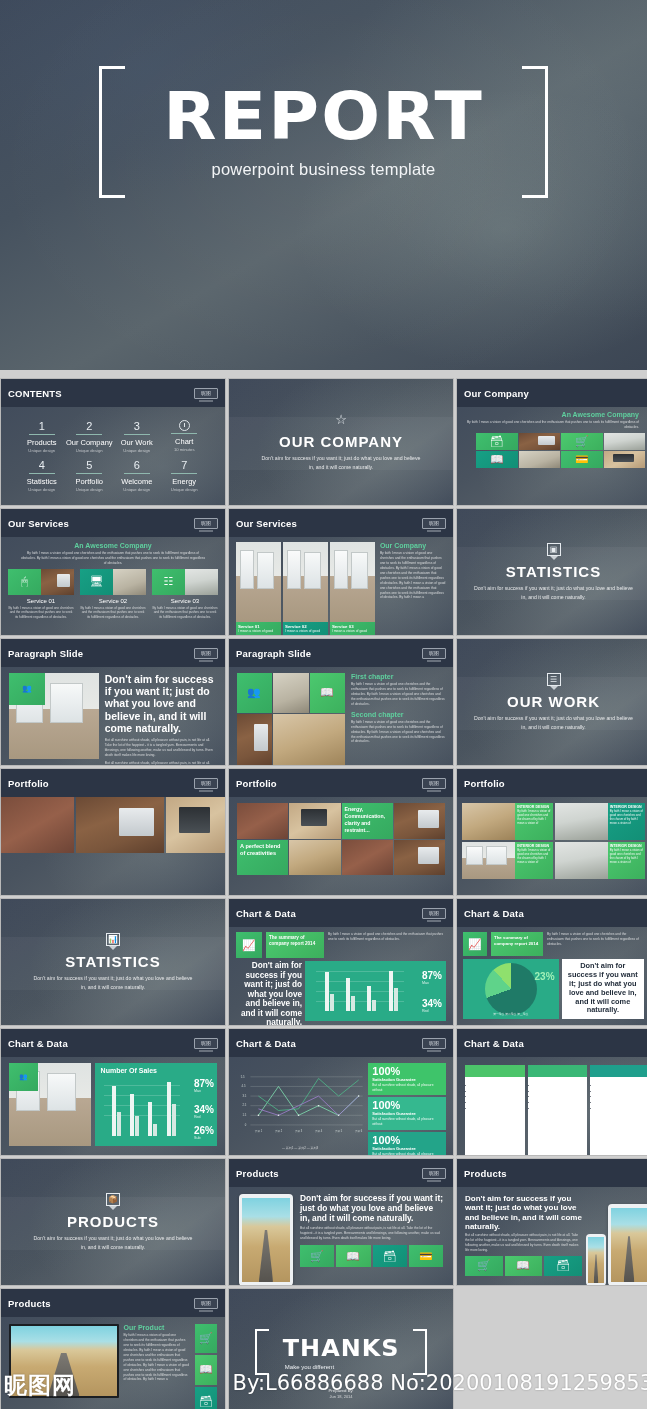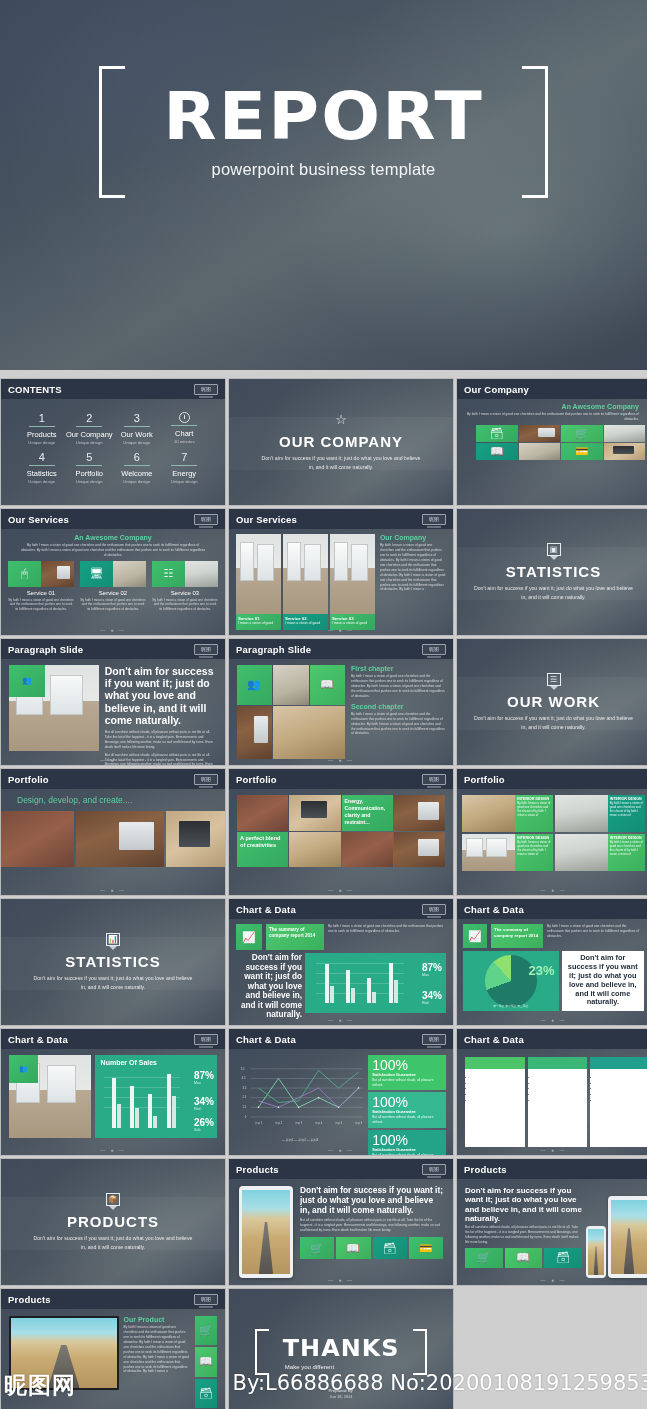--- a/index.html
+++ b/index.html
@@ -57,21 +57,21 @@
     border: 1px solid #b9b9b9;
     color: #fff;
   }
   .slide.dark {
     background:
       radial-gradient(ellipse 180px 120px at 70% 55%, rgba(160,175,175,0.22), transparent 72%),
       linear-gradient(150deg, #39435425 0%, transparent 60%),
       linear-gradient(145deg, #414b5b 0%, #4b555f 45%, #59626a 70%, #3f4958 100%);
   }
   .sl-head {
-    height: 20px; background: #2c3545; display: flex; align-items: center;
+    height: 28px; background: #2c3545; display: flex; align-items: center;
     padding: 0 7px; justify-content: space-between;
   }
   .sl-title { font-size: 9.5px; font-weight: 700; color: #fff; letter-spacing: .2px; }
   .sl-logo {
     width: 24px; height: 11px; border: 1px solid #9aa2ad; border-radius: 1px;
     display:flex; align-items:center; justify-content:center;
     font-size: 5px; color:#cfd4da; background: rgba(255,255,255,.07);
     position: relative;
   }
   .sl-logo::after{
@@ -199,21 +199,21 @@
   .gridline { position:absolute; left:8%; right:30%; height:1px; background: rgba(255,255,255,.18); }
   .stat-big { font-size: 10px; font-weight: 700; color: #fff; line-height: 1; }
   .stat-cap { font-size: 3.6px; color: rgba(255,255,255,.85); }
 
   .pie {
     width: 52px; height: 52px; border-radius: 50%;
     background: conic-gradient(#1f7a67 0deg 250deg, #5fd38a 250deg 318deg, #8fe06d 318deg 360deg);
   }
 
   .satbox { color: #fff; padding: 3px 4px; }
-  .sat-pct { font-size: 14px; font-weight: 400; line-height: 1; }
+  .sat-pct { font-size: 11px; font-weight: 700; line-height: 1; }
   .sat-lbl { font-size: 4px; font-weight: 700; }
   .sat-txt { font-size: 3.2px; line-height: 1.45; opacity: .9; margin-top: 1px; }
 
   .kpi-col { flex: 1; display: flex; flex-direction: column; }
   .kpi-head { color:#fff; font-size: 8.5px; font-weight:700; text-align:center; padding: 6px 0; }
   .kpi-body { background:#fff; color:#2c3545; padding: 4px; flex: 1; }
   .kpi-val { font-size: 8px; font-weight:700; text-align:center; color:#1f2a38; }
   .kpi-list { font-size: 3.1px; line-height:1.5; color:#49525e; margin-top: 3px; padding-left: 5px; }
   .kpi-list li { margin-bottom: 1px; }
 
@@ -495,21 +495,20 @@
         <div class="div-sub">Don't aim for success if you want it; just do what you love and believe in, and it will come naturally.</div>
       </div>
     </div>
 
     <div class="slide">
       <div class="sl-head">
           <span class="sl-title">Portfolio</span>
         <span class="sl-logo">昵图</span>
         </div>
       <div class="sl-body" style="padding:0;">
-        <div style="font-size:8.5px;color:#5fcf9e;padding:6px 0 6px 16px;">Design, develop, and create....</div>
         <div style="display:flex;gap:2px;height:56px;">
           <div class="img ph-brick" style="flex:1;"></div>
           <div class="img ph-desk" style="flex:1.2;"></div>
           <div class="img ph-laptop" style="flex:.8;"></div>
         </div>
         <div class="dots">— ● —</div>
       </div>
     </div>
 
     <div class="slide">
@@ -635,21 +634,21 @@
         </div>
       <div class="sl-body" style="padding:5px 6px;">
         <div style="display:flex;gap:4px;height:24px;">
           <div class="ph-green icon-tile" style="width:24px;">📈</div>
           <div class="ph-grn2" style="width:52px;padding:3px;font-size:4.4px;font-weight:700;color:#fff;line-height:1.4;">The summary of company report 2014</div>
           <div class="tiny" style="flex:1;">By faith I mean a vision of good one cherishes and the enthusiasm that pushes one to seek its fulfillment regardless of obstacles.</div>
         </div>
         <div style="display:flex;gap:3px;margin-top:3px;height:60px;">
           <div class="chart-box" style="flex:1.25;display:flex;align-items:center;justify-content:center;position:relative;">
             <div class="pie"></div>
-            <div style="position:absolute;right:4px;top:12px;font-size:13px;font-weight:700;color:#9ff0b7;">23%</div>
+            <div style="position:absolute;right:4px;top:12px;font-size:10px;font-weight:700;color:#9ff0b7;">23%</div>
             <div style="position:absolute;bottom:3px;left:0;right:0;text-align:center;font-size:2.8px;color:rgba(255,255,255,.8);">第一季度 第二季度 第三季度</div>
           </div>
           <div style="flex:1;background:#fff;padding:3px;">
             <div style="font-size:7.4px;font-weight:700;color:#1f2a38;line-height:1.2;text-align:center;">Don't aim for success if you want it; just do what you love and believe in, and it will come naturally.</div>
           </div>
         </div>
         <div class="dots">— ● —</div>
       </div>
     </div>
 

